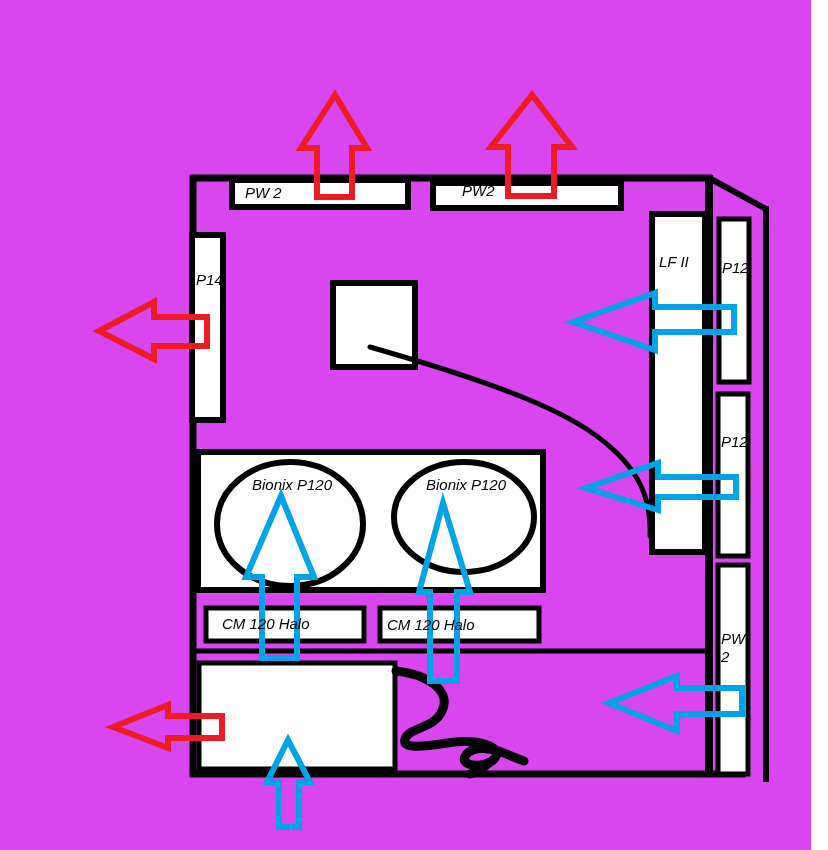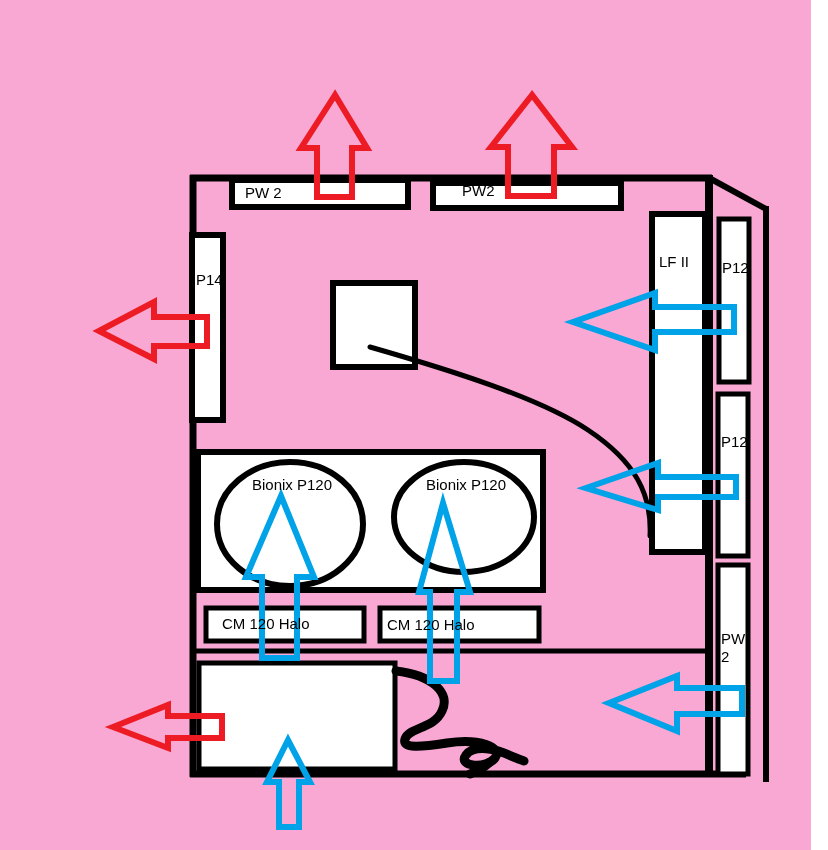--- a/index.html
+++ b/index.html
@@ -1,16 +1,16 @@
 <!DOCTYPE html>
 <html><head>
 <meta charset="utf-8">
 <style>
   html,body{margin:0;padding:0;background:#ffffff;}
-  .canvas{position:relative;width:811px;height:850px;background:#f9a8d4;overflow:hidden;}
+  .canvas{position:relative;width:811px;height:850px;background:#d946ef;overflow:hidden;font-style:italic;}
   svg{display:block;}
   text{font-family:"Liberation Sans","DejaVu Sans",sans-serif;font-size:15px;fill:#000;}
   .blk{stroke:#000000;fill:none;}
   .comp{stroke:#000000;fill:#ffffff;}
   .arrow{fill:none;stroke-linejoin:miter;}
 </style>
 </head>
 <body>
 
 <div class="canvas">

